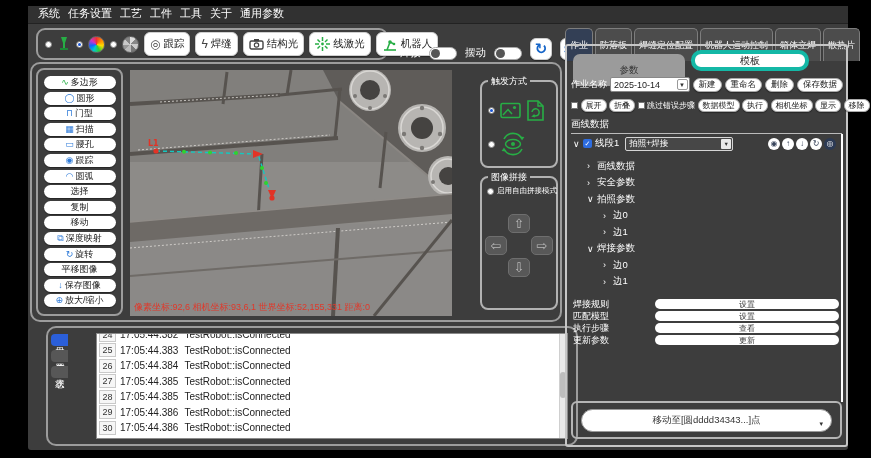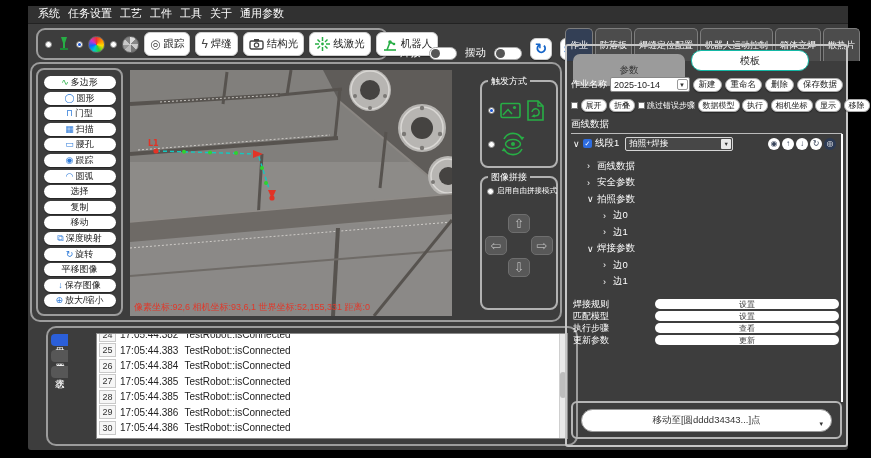--- a/index.html
+++ b/index.html
@@ -86,21 +86,21 @@
   .rtab { background:#4c4c4c; border:1px solid #7d7d7d; border-bottom:none; border-radius:5px 5px 0 0;
     color:#fff; font-size:9px; padding:16px 4px; display:flex; align-items:center; white-space:nowrap; }
   .rtab.active { background:#333f55; }
   .rcontent { position:absolute; left:0; top:16px; right:0; bottom:0; border:2px solid #c6c6c6; border-radius:3px; }
 
   .pill { background:#fff; border:1px solid #aaa; border-radius:8px; color:#222;
     display:flex; align-items:center; justify-content:center; white-space:nowrap; box-shadow:0 1px 1px rgba(0,0,0,.35); }
   .seg-param { position:absolute; left:6px; top:8px; width:112px; height:32px; background:#9b9b9b;
     border-radius:7px; color:#333; font-size:9.5px; display:flex; align-items:center; justify-content:center; }
   .seg-tmpl { position:absolute; left:124px; top:4px; width:118px; height:21px; background:#fff;
-    border:1px solid #14b8a6; border-radius:10px; color:#222; font-size:10px; display:flex; align-items:center; justify-content:center; }
+    border:4px solid #14b8a6; border-radius:10px; color:#222; font-size:10px; display:flex; align-items:center; justify-content:center; }
 
   .jobrow { position:absolute; left:4px; top:31px; right:3px; height:15px; display:flex; align-items:center; gap:3px; }
   .joblabel { color:#fff; font-size:9px; white-space:nowrap; }
   .combo { width:80px; height:15px; background:#fff; border:1px solid #888; border-radius:2px;
     display:flex; align-items:center; position:relative; }
   .combo .val { font-size:9px; color:#222; padding-left:3px; flex:1; }
   .combo .arrowbox { width:11px; height:11px; margin-right:1px; border:1px solid #999; border-radius:2px;
     font-size:6px; color:#333; display:flex; align-items:center; justify-content:center; }
   .jobrow .pill { height:14px; font-size:8.5px; padding:0 5px; border-radius:7px; }
 

